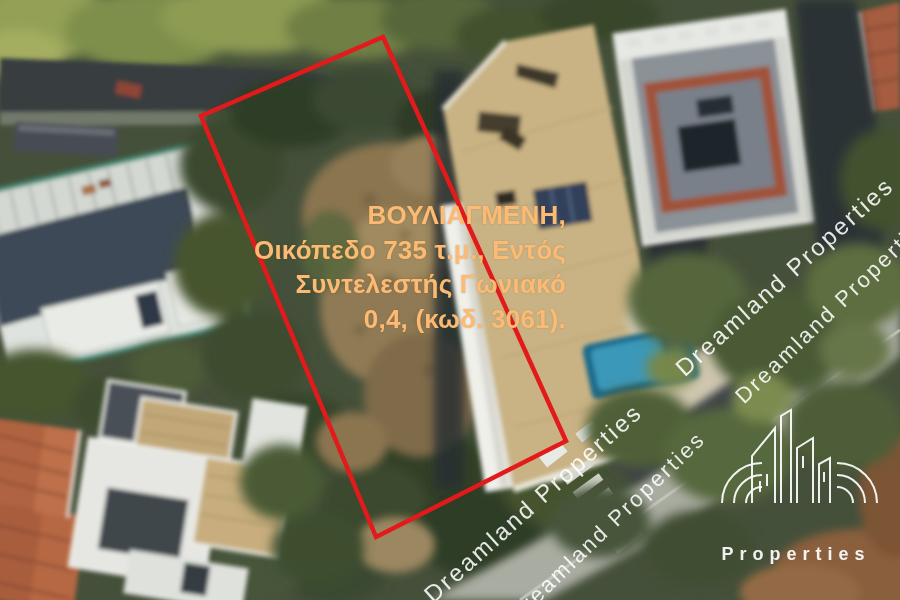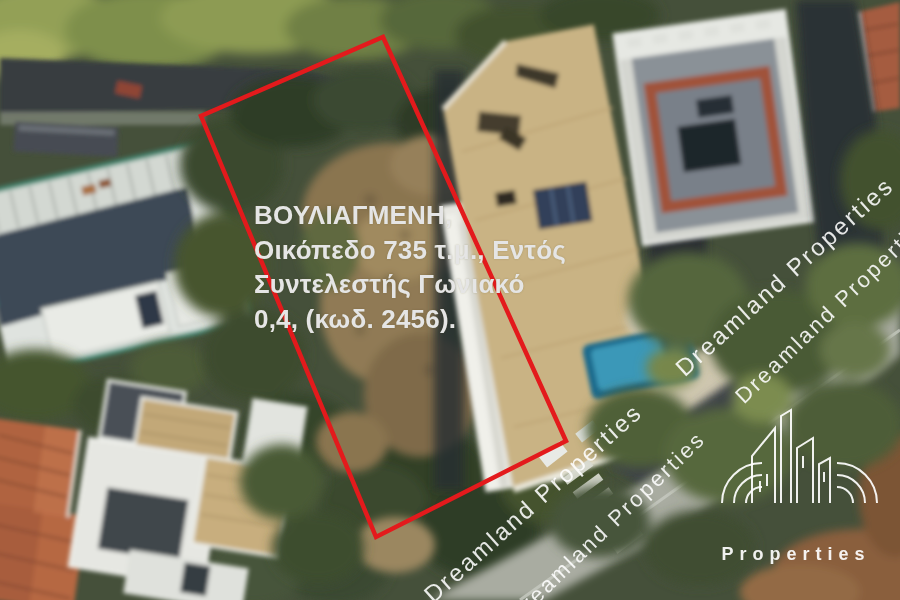--- a/index.html
+++ b/index.html
@@ -6,23 +6,24 @@
   .stage{
     position:relative;width:900px;height:600px;overflow:hidden;
     font-family:"Liberation Sans","DejaVu Sans",sans-serif;
     background:#45503a;
   }
   .stage svg.sat{position:absolute;left:0;top:0;}
   .overlay{position:absolute;left:0;top:0;width:900px;height:600px;pointer-events:none;}
   .listing{
     position:absolute;left:254px;top:198px;
     font-size:26px;line-height:34.5px;font-weight:700;
-    color:#e5e5e5;letter-spacing:.2px;
+    color:#fdba74;letter-spacing:.2px;
     text-shadow:0 0 2px rgba(80,70,0,.25);
     white-space:nowrap;
+    text-align:right;
   }
   .wm{
     position:absolute;color:rgba(255,255,255,.88);
     white-space:pre;transform-origin:0 50%;
     letter-spacing:2.5px;font-weight:400;
   }
   .wm-a{left:428px;top:584px;font-size:24px;transform:rotate(-42deg);}
   .wm-b{left:512px;top:606px;font-size:22px;transform:rotate(-44deg);}
   .logo{position:absolute;left:692px;top:386px;width:208px;height:196px;color:rgba(255,255,255,.92);}
   .logo .glyph{position:absolute;left:0;top:0;}
@@ -296,21 +297,21 @@
   </svg>
 
   <svg class="overlay" width="900" height="600" viewBox="0 0 900 600">
     <polygon fill="none" stroke="#e31a1c" stroke-width="4.5" stroke-linejoin="miter" points="383,37 566,441 376,537 201,116"></polygon>
   </svg>
 
   <div class="listing">
     <div>ΒΟΥΛΙΑΓΜΕΝΗ,</div>
     <div>Οικόπεδο 735 τ.μ., Εντός</div>
     <div>Συντελεστής Γωνιακό</div>
-    <div>0,4, (κωδ. 2456).</div>
+    <div>0,4, (κωδ. 3061).</div>
   </div>
 
   <div class="wm wm-a">Dreamland Properties      Dreamland Properties</div>
   <div class="wm wm-b">Dreamland Properties      Dreamland Properties</div>
 
   <div class="logo">
     <svg class="glyph" width="208" height="130" viewBox="0 0 208 130" fill="none" stroke="rgba(255,255,255,.92)" stroke-width="2">
 
       <path d="M54,117 A16,16 0 0 1 70,101"></path>
       <path d="M42,117 A28,28 0 0 1 70,89"></path>

